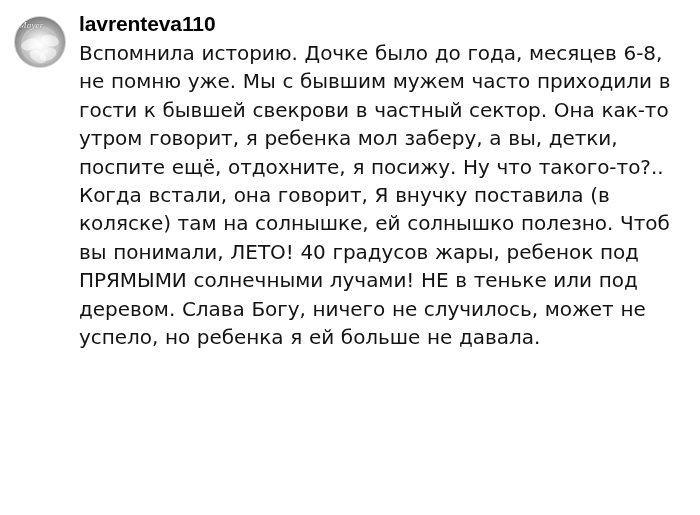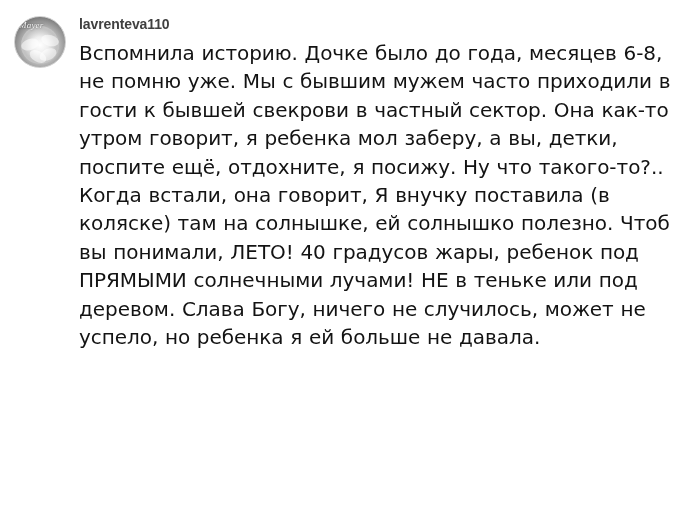--- a/index.html
+++ b/index.html
@@ -72,23 +72,23 @@
     flex: 1 1 auto;
     min-width: 0;
   }
   .username-row {
     display: flex;
     align-items: baseline;
     height: 22px;
     overflow: hidden;
   }
   .username {
-    font-size: 14px;
+    font-size: 21px;
     font-weight: 700;
-    color: #404040;
+    color: #000000;
     letter-spacing: -0.1px;
     line-height: 20px;
     white-space: nowrap;
     position: relative;
   }
   .username::after {
     
     content: "";
     position: absolute;
     right: -6px;

